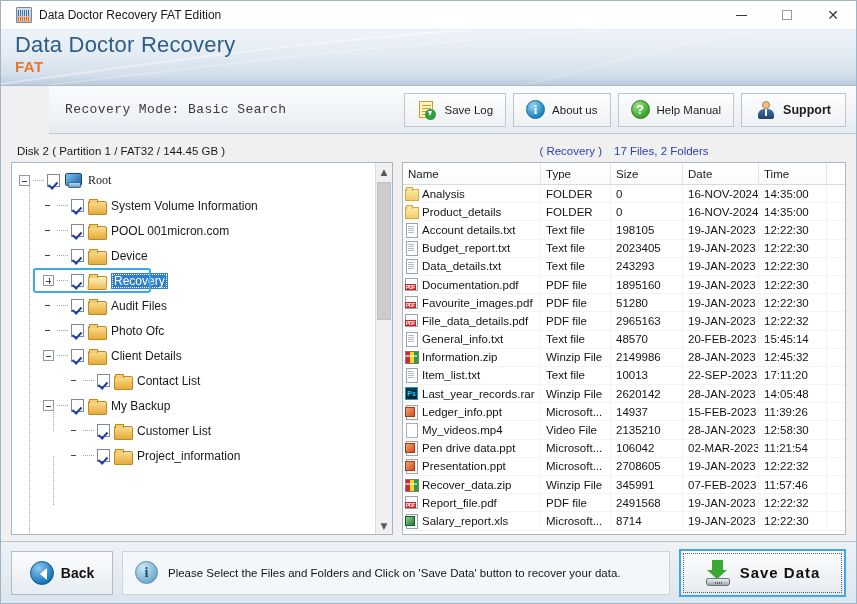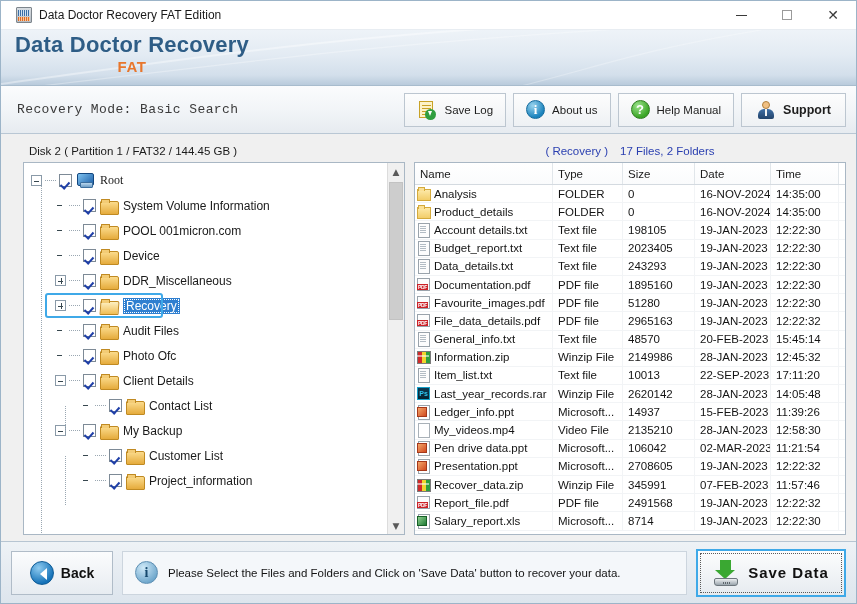--- a/index.html
+++ b/index.html
@@ -54,44 +54,44 @@
   .brand {
     height: 56px; min-height: 56px; position: relative; overflow: hidden;
     background: linear-gradient(180deg,#eef3f8 0%, #e3ebf3 45%, #d3dfeb 82%, #b9cbdc 100%);
     border-bottom: 1px solid #a8bccd;
   }
   .brand .swoosh {
     position: absolute; inset: 0; pointer-events: none; opacity: .55;
   }
   .brand-left { position: absolute; left: 14px; top: 2px; }
   .brand-title {
-    font-size: 22px; font-weight: bold; color: #2e5d86;
+    font-size: 22px; font-weight: normal; color: #2e5d86;
     letter-spacing: .2px; line-height: 26px;
   }
   .brand-sub {
     font-size: 15px; font-weight: bold; color: #e8762c;
-    text-align: center; line-height: 18px; letter-spacing: .5px;
+    text-align: left; line-height: 18px; letter-spacing: .5px;
   }
   .brand-logo {
     position: absolute; right: 12px; top: 10px;
     background: #0b3f8f; border: 1px solid #062c66;
     padding: 3px 12px 4px 12px;
     display: flex; align-items: center;
   }
   .brand-logo-text {
     color: #ffffff; font-weight: bold; font-size: 19px; letter-spacing: -.2px;
   }
   .brand-logo-bar { width: 3px; height: 19px; background: #4a8fe0; margin-left: 6px; }
 
   
   .toolbar {
     height: 48px; min-height: 48px;
     background: linear-gradient(180deg,#fbfcfd 0%, #f1f4f7 55%, #e6ebf0 100%);
     border-bottom: 1px solid #b9c7d4;
-    display: flex; align-items: center; padding: 0 10px 0 16px;
+    display: flex; align-items: center; padding: 0 10px 0 16px; margin-left: 48px;
   }
   .mode-text {
     font-family: "Liberation Mono", "DejaVu Sans Mono", monospace;
     font-size: 13px; color: #3a3a3a; letter-spacing: .4px;
   }
   .tool-group { margin-left: auto; display: flex; gap: 7px; align-items: center; }
   .tool-btn {
     height: 34px; display: flex; align-items: center; gap: 7px;
     padding: 0 12px;
     background: linear-gradient(180deg,#fdfdfd,#eef1f4);
@@ -138,21 +138,21 @@
     background: linear-gradient(180deg,#3f6fa5,#22436b);
   }
   .ic-support .tie {
     position:absolute; left:9px; top:9px; width:2px; height:7px; background:#f2f2f2;
   }
 
   
   .content {
     flex: 1; display: flex; flex-direction: column;
     background: #f0f0f0;
-    padding: 6px 10px 0 22px;
+    padding: 6px 10px 0 10px;
   }
   .panes { flex: 1; display: flex; gap: 9px; }
   .pane { display: flex; flex-direction: column; }
   .pane-left { width: 382px; }
   .pane-right { flex: 1; }
   .pane-head {
     height: 22px; display: flex; align-items: center;
     font-size: 11.5px; color: #1a1a1a;
   }
   .pane-head.right { justify-content: center; gap: 12px; }
@@ -401,21 +401,21 @@
   .status-icon {
     width: 23px; height: 23px; border-radius: 50%; flex: none;
     background: radial-gradient(circle at 35% 28%, #cfe9f8, #6fa7cc 75%);
     border: 1px solid #5d8fb3;
     display: flex; align-items: center; justify-content: center;
     color: #16496e; font-weight: bold; font-size: 14px;
     font-family: "Liberation Serif", serif;
   }
   .status-text { font-size: 11.5px; color: #141414; }
   .save-btn {
-    width: 150px; height: 48px; flex: none; position: relative;
+    width: 167px; height: 48px; flex: none; position: relative;
     background: linear-gradient(180deg,#fcfdfd,#e6ebf0);
     border: 2px solid #3fa9e8;
     display: flex; align-items: center; justify-content: center; gap: 9px;
   }
   .save-btn .inner-dots {
     position: absolute; inset: 2px; border: 1px dotted #5a5a5a; pointer-events: none;
   }
   .save-label {
     font-weight: bold; font-size: 15px; color: #111; letter-spacing: 1px;
   }
@@ -534,27 +534,20 @@
                 <span class="cbox checked"></span>
                 <span class="folder"></span>
                 <span class="tlabel">POOL 001micron.com</span>
               </div>
               <div class="tnode i1">
                 <span class="expander none" style="border:none;background:none"></span>
                 <span class="dots"></span>
                 <span class="cbox checked"></span>
                 <span class="folder"></span>
                 <span class="tlabel">Device</span>
-              </div>
-              <div class="tnode i1">
-                <span class="expander plus"></span>
-                <span class="dots"></span>
-                <span class="cbox checked"></span>
-                <span class="folder"></span>
-                <span class="tlabel">DDR_Miscellaneous</span>
               </div>
               <div class="tnode i1 selected">
                 <span class="expander plus"></span>
                 <span class="dots"></span>
                 <span class="cbox checked"></span>
                 <span class="folder open"></span>
                 <span class="tlabel">Recovery</span>
                 <span class="sel-ring"></span>
               </div>
               <div class="tnode i1">

